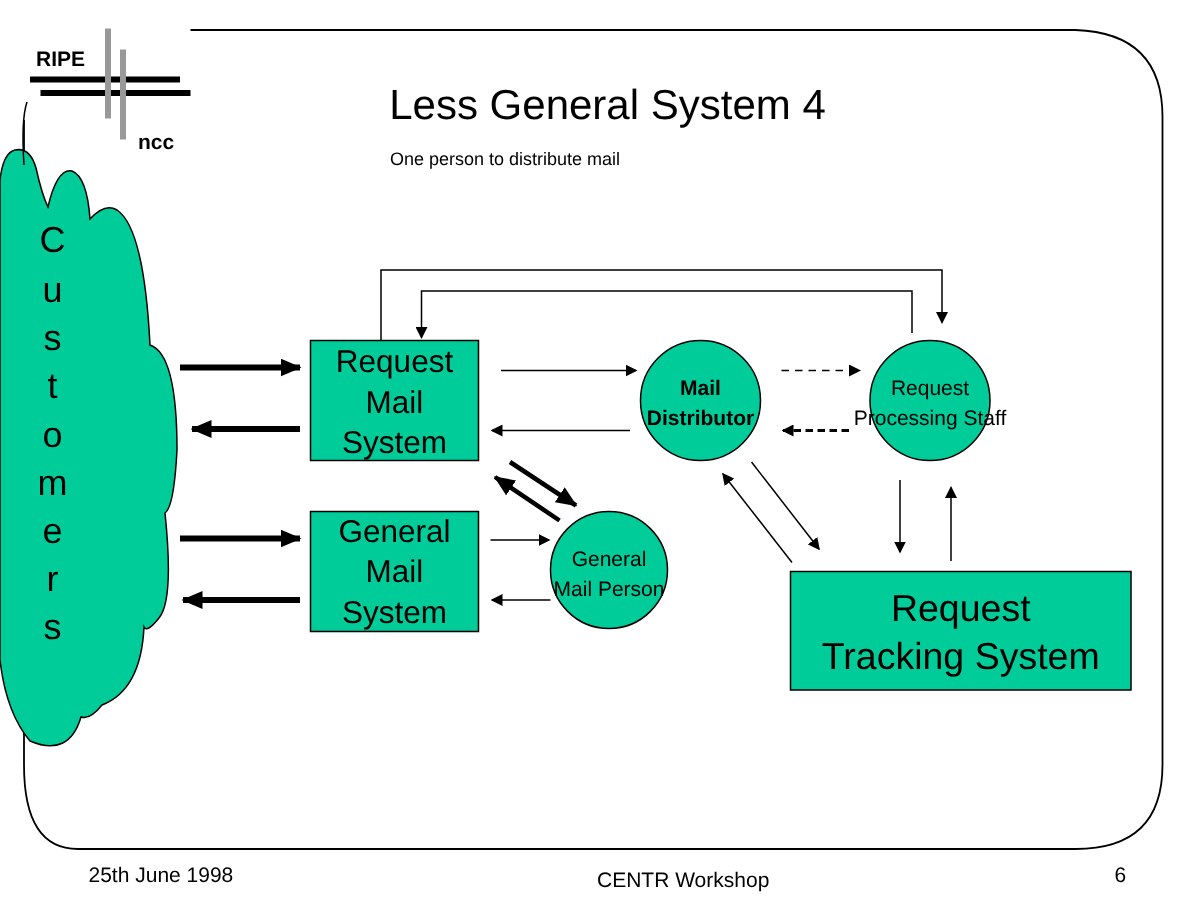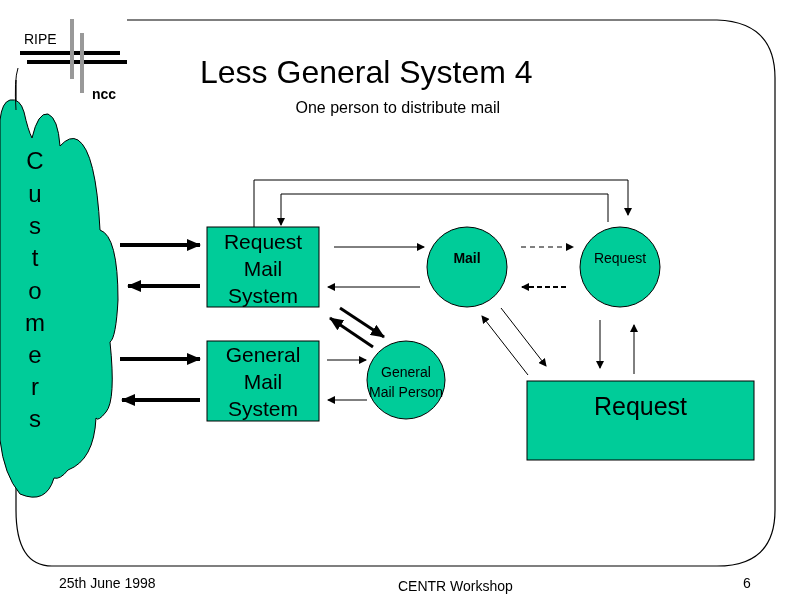--- a/index.html
+++ b/index.html
@@ -1,21 +1,21 @@
 <!DOCTYPE html>
 <html><head>
 <meta charset="utf-8">
 <style>
   html, body { margin: 0; padding: 0; background: #ffffff; }
   body { width: 800px; height: 600px; position: relative; overflow: hidden; font-family: "Liberation Sans", sans-serif; color: #000; }
   svg.stage { position: absolute; left: 0; top: 0; }
   .txt { position: absolute; white-space: nowrap; }
-  .title { left: 200px; top: 54px; width: 410px; font-size: 32px; }
-  .subtitle { left: 260px; top: 99px; width: 240px; text-align: right; font-size: 16px; }
-  .logo-ripe { left: 24px; top: 31px; font-size: 14px; font-weight: normal; }
+  .title { left: 200px; top: 54px; width: 410px; text-align: center; font-size: 28px; }
+  .subtitle { left: 260px; top: 99px; width: 240px; text-align: left; font-size: 12px; }
+  .logo-ripe { left: 24px; top: 31px; font-size: 14px; font-weight: bold; }
   .logo-ncc { left: 92px; top: 86px; font-size: 14px; font-weight: bold; }
   .cust-letter { position: absolute; left: 22px; width: 26px; text-align: center; font-size: 24px; }
   .boxlabel { position: absolute; text-align: center; line-height: 27px; font-size: 21px; }
   .circlabel { position: absolute; text-align: center; font-size: 14px; line-height: 20px; }
   .footer { position: absolute; top: 575px; font-size: 14px; margin-left: 11px; }
 </style>
 </head>
 <body>
 
 <svg class="stage" width="800" height="600" viewBox="0 0 800 600">
@@ -101,28 +101,31 @@
   <div>Mail</div>
   <div>System</div>
 </div>
 <div class="boxlabel" style="left:207px; top:341px; width:112px;">
   <div>General</div>
   <div>Mail</div>
   <div>System</div>
 </div>
 <div class="boxlabel" style="left:527px; top:390px; width:227px; font-size:25px; line-height:32px;">
   <div>Request</div>
+  <div>Tracking System</div>
 </div>
 
 <div class="circlabel" style="left:417px; top:248px; width:100px; font-weight:bold;">
   <div>Mail</div>
+  <div>Distributor</div>
 </div>
 <div class="circlabel" style="left:356px; top:362px; width:100px;">
   <div>General</div>
   <div>Mail Person</div>
 </div>
 <div class="circlabel" style="left:560px; top:248px; width:120px;">
   <div>Request</div>
+  <div>Processing Staff</div>
 </div>
 
 <div class="footer" style="left:48px;">25th June 1998</div>
 <div class="footer" style="left:387px; top:578px;text-align:right;">CENTR Workshop</div>
 <div class="footer" style="left:732px;">6</div>
 
 </body></html>

